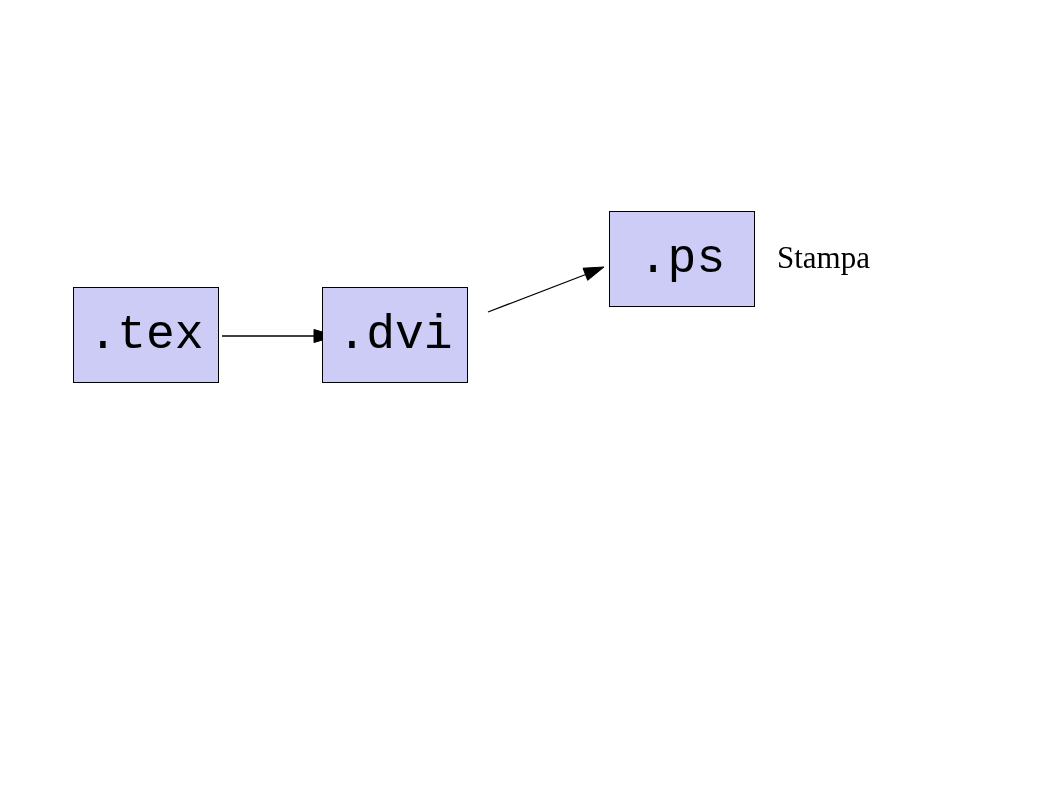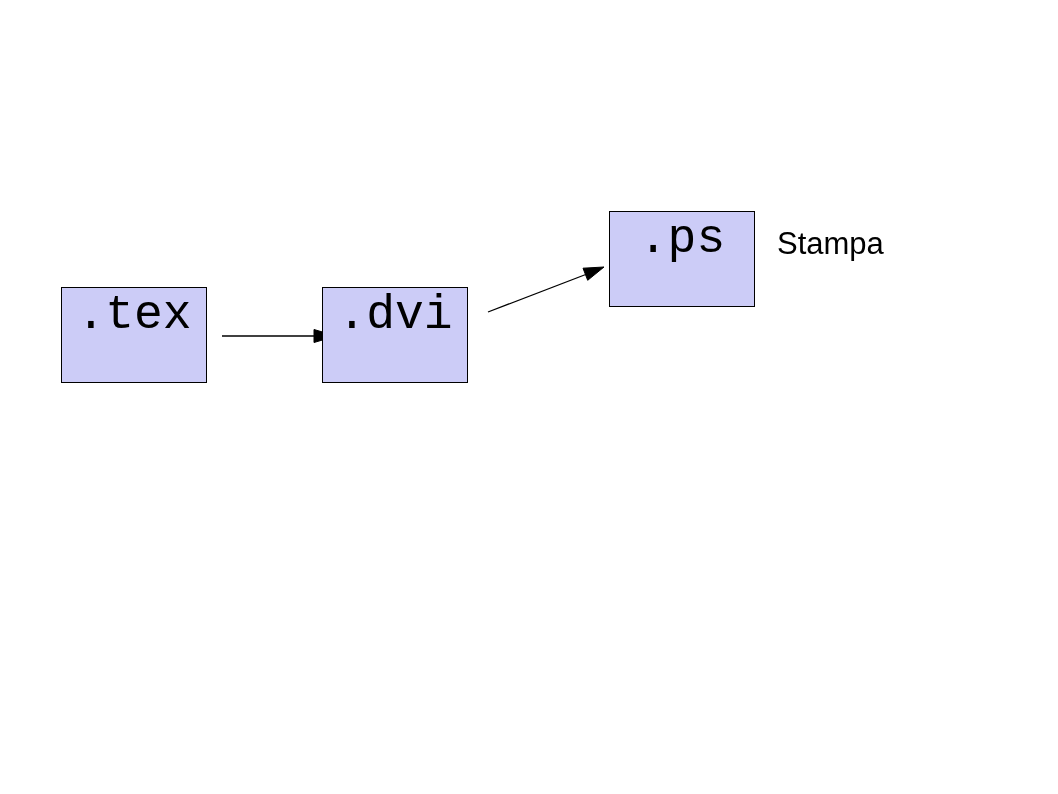--- a/index.html
+++ b/index.html
@@ -39,34 +39,35 @@
     stroke: var(--arrow);
     stroke-width: 1;
   }
   .node {
     position: absolute;
     width: 146px;
     height: 96px;
     background: var(--box-fill);
     border: 1px solid var(--box-border);
     display: flex;
+    align-items: center;
     justify-content: center;
     font-family: "Liberation Mono", "DejaVu Sans Mono", monospace;
     font-size: 48px;
     color: var(--text);
     white-space: nowrap;
   }
-  .node-tex { left: 61px;  top: 287px; }
+  .node-tex { left: 73px;  top: 287px; }
   .node-dvi { left: 322px; top: 287px; }
   .node-ps  { left: 609px; top: 211px; }
   .annotation {
     position: absolute;
     left: 777px;
-    top: 224px;
-    font-family: Liberation Sans, sans-serif;
+    top: 238px;
+    font-family: Liberation Serif, serif;
     font-size: 31px;
     line-height: 40px;
     color: var(--text);
     white-space: nowrap;
   }
 </style>
 </head>
 <body>
 
 <div class="canvas">

